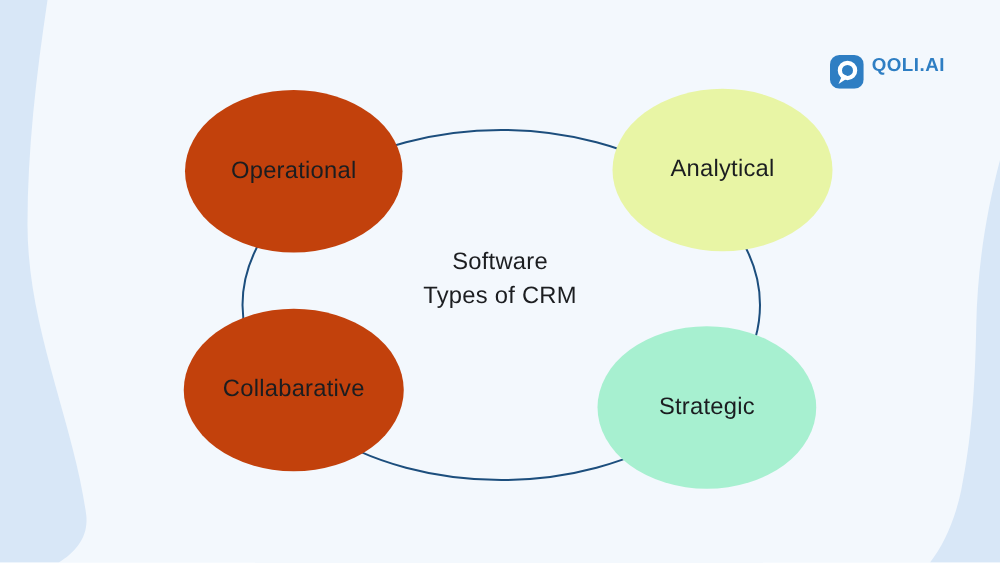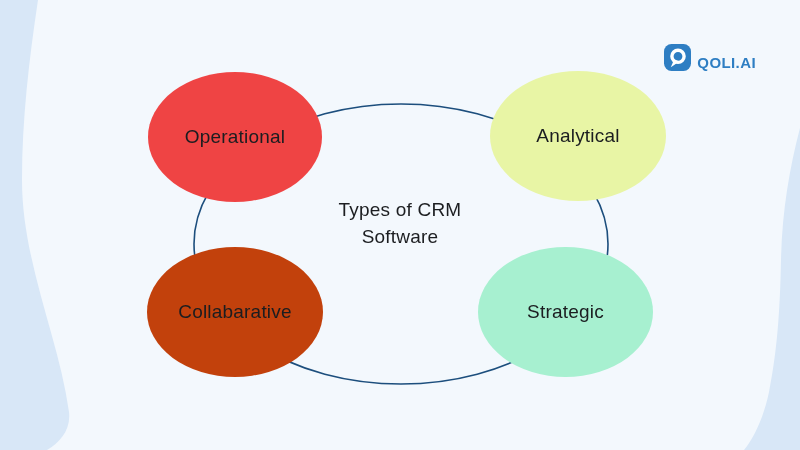--- a/index.html
+++ b/index.html
@@ -32,41 +32,41 @@
   .node .node-label {
     font-size: 19px;
     font-weight: 500;
     color: #1B1D20;
     letter-spacing: 0.2px;
     white-space: nowrap;
   }
   .node-operational  { left: 148px; top: 72px;  width: 174px; height: 130px; }
   .node-analytical   { left: 490px; top: 71px;  width: 176px; height: 130px; }
   .node-collaborative{ left: 147px; top: 247px; width: 176px; height: 130px; }
-  .node-strategic    { left: 478px; top: 247px; width: 175px; height: 130px; }
+  .node-strategic    { left: 478px; top: 261px; width: 175px; height: 130px; }
 
   .diagram-title {
     position: absolute;
     left: 290px;
     top: 196px;
     width: 220px;
     text-align: center;
     font-size: 19px;
     line-height: 27px;
     font-weight: 500;
     color: #1C1E21;
     letter-spacing: 0.2px;
   }
 
   .brand {
     position: absolute;
     top: 44px;
     right: 44px;
     display: flex;
-    align-items: flex-end;
+    align-items: flex-start;
     gap: 6px;
   }
   .brand-icon { width: 27px; height: 27px; display: block; }
   .brand-name {
     font-size: 15px;
     font-weight: 700;
     letter-spacing: 0.4px;
     color: #2E7EC3;
   }
 </style>
@@ -77,39 +77,39 @@
 
   <svg class="bg-svg" viewBox="0 0 800 450" aria-hidden="true">
     <path d="M0,0 L38,0 C29,60 22,120 22,180 C22,262 59,338 69,412 C71,430 60,442 47,450 L0,450 Z" fill="#D8E7F7"></path>
     <path d="M800,128 C789,170 782,213 781,260 C780,312 777,352 769,392 C764,416 755,436 744,450 L800,450 Z" fill="#D8E7F7"></path>
   </svg>
 
   <svg class="bg-svg" viewBox="0 0 800 450" aria-hidden="true">
     <ellipse cx="401" cy="244" rx="207" ry="140" fill="none" stroke-width="1.6" stroke="#1C4E7D"></ellipse>
   </svg>
 
-  <div class="node node-operational" style="background-color: #ef4444;">
+  <div class="node node-operational" style="background-color: #c2410c;">
     <span class="node-label">Operational</span>
   </div>
 
   <div class="node node-analytical" style="background-color: rgb(232, 245, 165);">
     <span class="node-label">Analytical</span>
   </div>
 
   <div class="node node-collaborative" style="background-color: #c2410c;">
     <span class="node-label">Collabarative</span>
   </div>
 
   <div class="node node-strategic" style="background-color: rgb(167, 240, 208);">
     <span class="node-label">Strategic</span>
   </div>
 
   <div class="diagram-title">
+    <div>Software</div>
     <div>Types of CRM</div>
-    <div>Software</div>
   </div>
 
   <div class="brand">
     <svg class="brand-icon" viewBox="0 0 27 27" aria-hidden="true">
       <rect x="0" y="0" width="27" height="27" rx="7.5" fill="#2E7EC3"></rect>
       <circle cx="14" cy="12.3" r="6.1" fill="none" stroke="#FFFFFF" stroke-width="3.4"></circle>
       <path d="M10.2,15.2 L6.8,23.2 L15.4,17.6 Z" fill="#FFFFFF"></path>
     </svg>
     <span class="brand-name" style="color: rgb(46, 126, 195);">QOLI.AI</span>
   </div>

